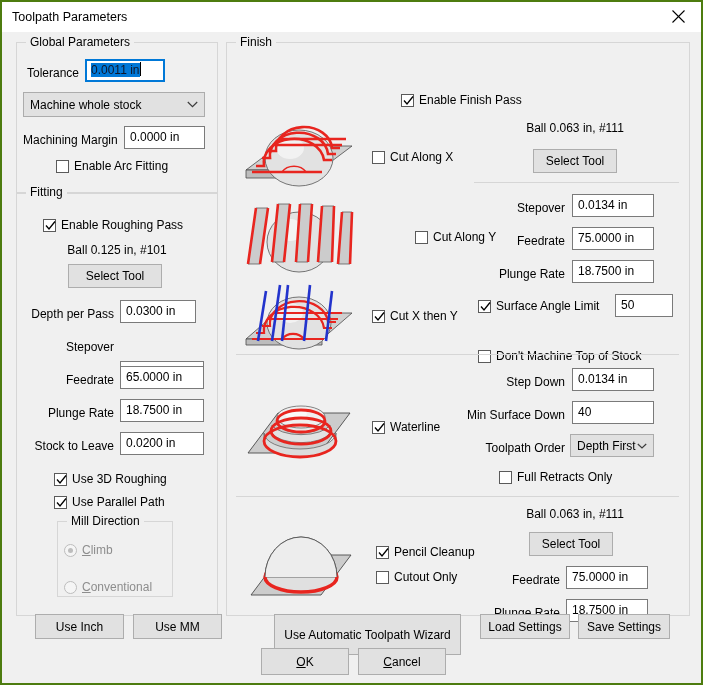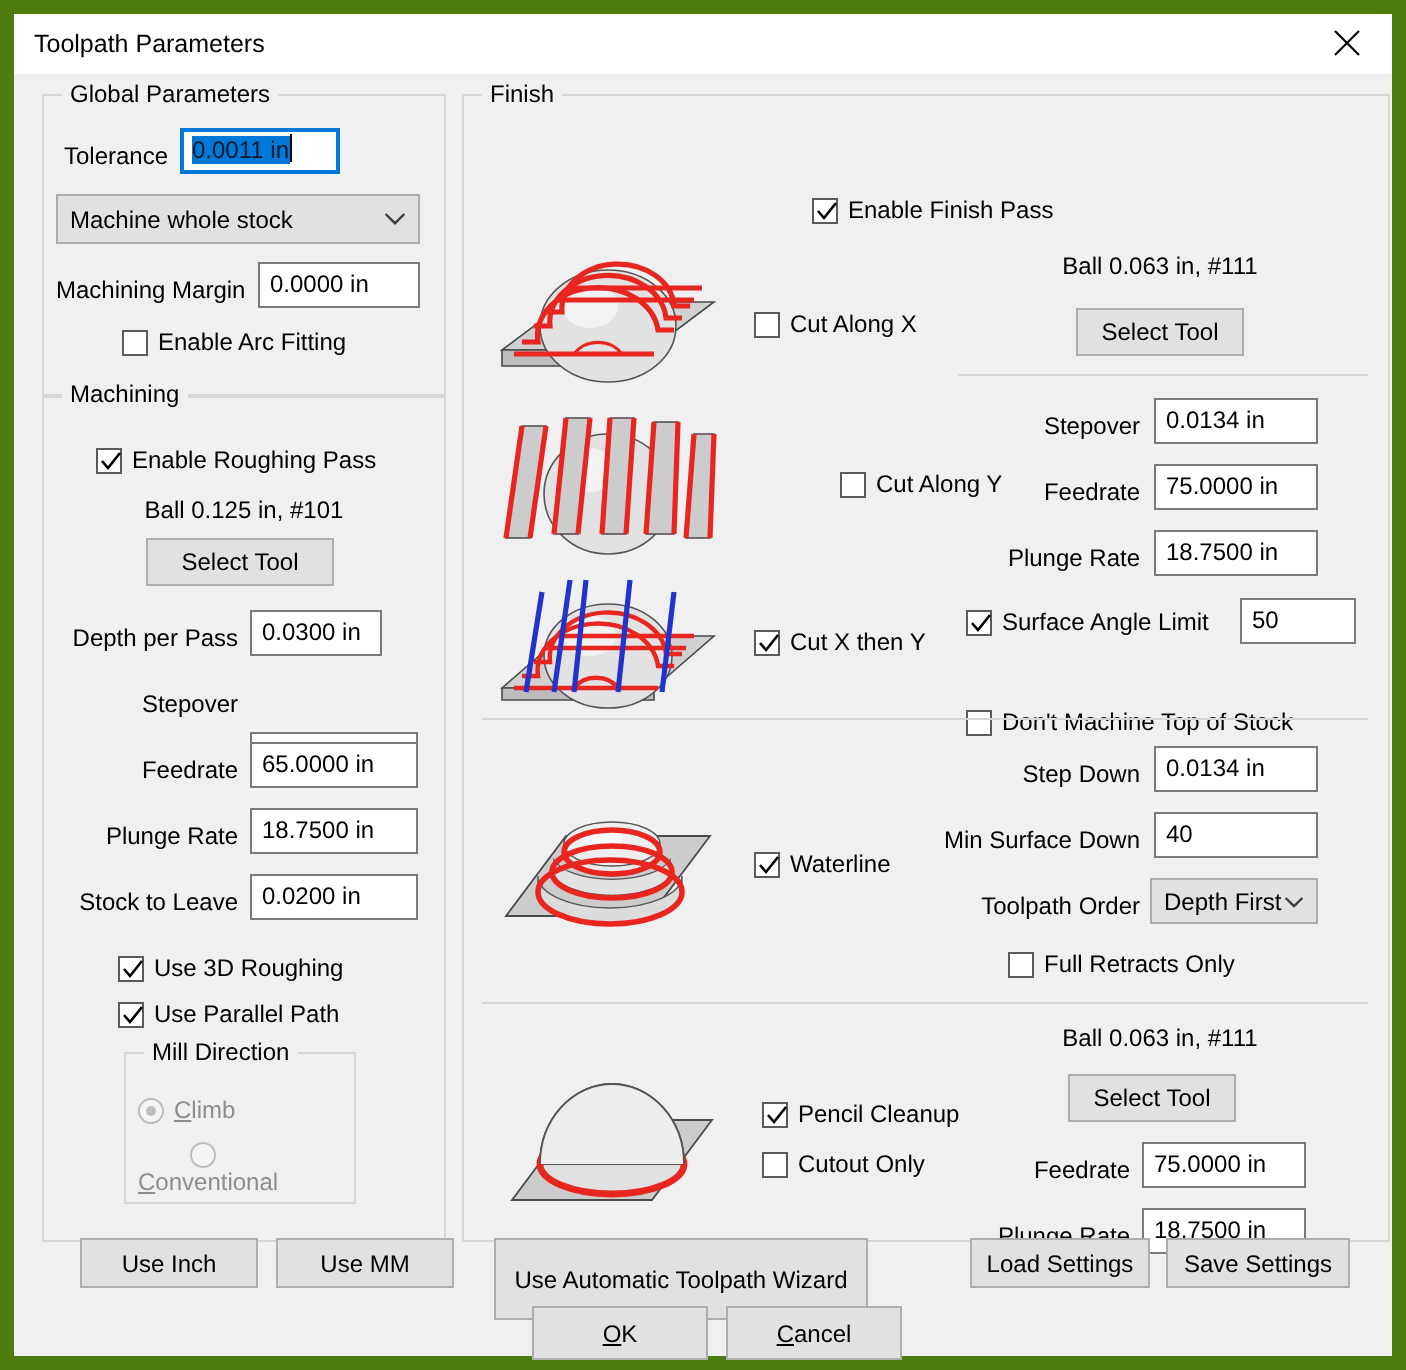--- a/index.html
+++ b/index.html
@@ -12,21 +12,21 @@
     font-family: "Liberation Sans", sans-serif;
     font-size: 12px;
     color: #000000;
     overflow: hidden;
     position: relative;
   }
 
   
   .window {
     position: absolute; inset: 0;
-    border: 7px solid #4d7c0f;
+    border: 2px solid #4d7c0f;
     background: #f0f0f0;
     display: flex; flex-direction: column;
   }
   .titlebar {
     height: 30px; flex: 0 0 30px;
     background: #ffffff;
     display: flex; align-items: center;
     padding-left: 10px;
     border-bottom: 1px solid #ffffff;
   }
@@ -234,40 +234,40 @@
     <div class="tf" style="left:122px; top:94px; width:81px;">
       <span>0.0000 in</span>
     </div>
 
     <div class="cb" style="left:54px; top:127px;">
       <span class="box"></span>
       <span>Enable Arc Fitting</span>
     </div>
 
     <div class="group" style="left:14px; top:160px; width:202px; height:424px;">
-      <span class="group-title">Machining</span>
+      <span class="group-title">Fitting</span>
     </div>
 
     <div class="cb" style="left:41px; top:186px;">
       <span class="box">
         <svg width="13" height="13" viewBox="0 0 13 13">
           <polyline points="2,6.5 5,10 11,2.5" fill="none" stroke="#000" stroke-width="1.3"></polyline>
         </svg>
       </span>
       <span>Enable Roughing Pass</span>
     </div>
 
     <span class="lbl center" style="left:14px; top:211px; width:202px;">Ball 0.125 in, #101</span>
 
     <div class="btn" style="left:66px; top:232px; width:94px; height:24px;">
       <span>Select Tool</span>
     </div>
 
     <span class="lbl right" style="left:15px; top:275px; width:97px;">Depth per Pass</span>
-    <div class="tf" style="left:118px; top:268px; width:66px;">
+    <div class="tf" style="left:118px; top:268px; width:76px;">
       <span>0.0300 in</span>
     </div>
 
     <span class="lbl right" style="left:15px; top:308px; width:97px;">Stepover</span>
     <div class="tf" style="left:118px; top:301px; width:84px;margin-top:28px;">
       <span>0.0563 in</span>
     </div>
 
     <span class="lbl right" style="left:15px; top:341px; width:97px;">Feedrate</span>
     <div class="tf" style="left:118px; top:334px; width:84px;">
@@ -306,21 +306,21 @@
       <span class="group-title">Mill Direction</span>
     </div>
 
     <div class="rb" style="left:62px; top:511px;">
       <span class="circ">
         <span class="dot"></span>
       </span>
       <span><span class="ul">C</span><span>limb</span></span>
     </div>
 
-    <div class="rb" style="left:62px; top:534px;flex-direction:column;">
+    <div class="rb" style="left:62px; top:548px;">
       <span class="circ"></span>
       <span><span class="ul">C</span><span>onventional</span></span>
     </div>
 
     <div class="group" style="left:224px; top:10px; width:464px; height:574px;">
       <span class="group-title">Finish</span>
     </div>
 
     <div class="cb" style="left:399px; top:61px;">
       <span class="box">
@@ -556,21 +556,21 @@
     <div class="tf" style="left:564px; top:567px; width:82px;">
       <span>18.7500 in</span>
     </div>
 
     <div class="btn" style="left:33px; top:582px; width:89px; height:25px;">
       <span>Use Inch</span>
     </div>
     <div class="btn" style="left:131px; top:582px; width:89px; height:25px;">
       <span>Use MM</span>
     </div>
-    <div class="btn" style="left:240px; top:582px; width:187px; height:41px;">
+    <div class="btn" style="left:272px; top:582px; width:187px; height:41px;">
       <span>Use Automatic Toolpath Wizard</span>
     </div>
     <div class="btn" style="left:478px; top:582px; width:90px; height:25px;">
       <span>Load Settings</span>
     </div>
     <div class="btn" style="left:576px; top:582px; width:92px; height:25px;">
       <span>Save Settings</span>
     </div>
 
     <div class="btn" style="left:259px; top:616px; width:88px; height:27px;">

